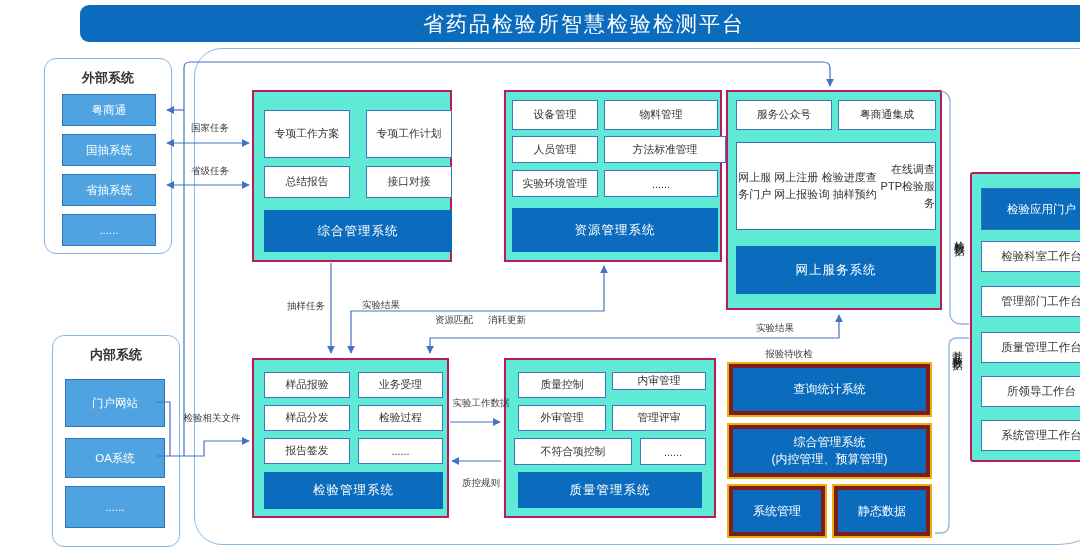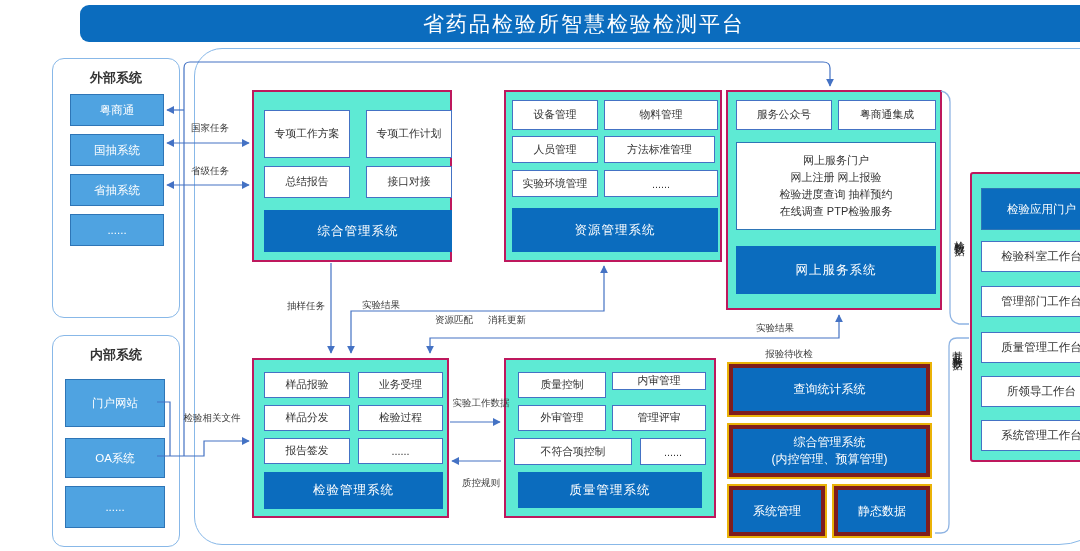--- a/index.html
+++ b/index.html
@@ -14,43 +14,43 @@
   .sitem{position:absolute;background:#4FA3E1;border:1px solid #2E75B6;color:#fff;font-size:11.5px;
           display:flex;align-items:center;justify-content:center;box-sizing:border-box;}
   .maincont{position:absolute;left:150px;top:48px;width:925px;height:497px;background:#fff;
           border:1.5px solid #88B8E8;border-radius:28px 28px 60px 28px;box-sizing:border-box;}
   .syscont{position:absolute;border:2px solid #be185d;background:#5eead4;box-sizing:border-box;}
   .module{position:absolute;border:1px solid #4472C4;background:#fff;color:#333;font-size:10.8px;
           display:flex;align-items:center;justify-content:center;text-align:center;box-sizing:border-box;}
   .titlebar{position:absolute;background:#0B6CBE;color:#fff;font-size:12.5px;letter-spacing:1px;
           display:flex;align-items:center;justify-content:center;box-sizing:border-box;}
   .portalbox{position:absolute;border:1.5px solid #2E75B6;background:#fff;color:#333;font-size:11px;
-          line-height:17px;display:flex;flex-direction:column;align-items:center;justify-content:center;
-          text-align:left;box-sizing:border-box;}
+          line-height:17px;display:flex;flex-direction:row;align-items:center;justify-content:center;
+          text-align:right;box-sizing:border-box;}
   .wrapper{position:absolute;border:2px solid #eab308;background:#7f1d1d;box-sizing:border-box;}
   .winner{position:absolute;left:4px;top:4px;right:4px;bottom:4px;background:#0B6CBE;color:#fff;
           font-size:12px;display:flex;flex-direction:column;align-items:center;justify-content:center;
           text-align:center;line-height:17px;box-sizing:border-box;}
   .wbitem{position:absolute;border:1.5px solid #4472C4;background:#fff;color:#333;font-size:11.5px;
           display:flex;align-items:center;justify-content:center;box-sizing:border-box;}
   .wbitem.solid{background:#0B6CBE;border-color:#2E75B6;color:#fff;}
   .flowlabel{position:absolute;font-size:9.5px;color:#3c3c3c;white-space:nowrap;transform:translateX(-50%);}
   .vlabel{position:absolute;writing-mode:vertical-rl;font-size:10.5px;color:#222;letter-spacing:2px;}
   svg.lines{position:absolute;left:0;top:0;pointer-events:none;}
 </style>
 </head>
 <body>
 
 <div id="canvas">
 
   <div class="header">省药品检验所智慧检验检测平台</div>
 
   <div class="maincont"></div>
 
-  <div class="panel" style="left:8px;top:58px;width:128px;height:260px">
+  <div class="panel" style="left:0;top:58px;width:128px;height:196px">
     <div class="panel-label">外部系统</div>
     <div class="sitem" style="left:17px;top:35px;width:94px;height:32px">粤商通</div>
     <div class="sitem" style="left:17px;top:75px;width:94px;height:32px">国抽系统</div>
     <div class="sitem" style="left:17px;top:115px;width:94px;height:32px">省抽系统</div>
     <div class="sitem" style="left:17px;top:155px;width:94px;height:32px">......</div>
   </div>
 
   <div class="panel" style="left:8px;top:335px;width:128px;height:212px">
     <div class="panel-label">内部系统</div>
     <div class="sitem" style="left:12px;top:43px;width:100px;height:48px">门户网站</div>
@@ -63,21 +63,21 @@
     <div class="module" style="left:112px;top:18px;width:86px;height:48px">专项工作计划</div>
     <div class="module" style="left:10px;top:74px;width:86px;height:32px">总结报告</div>
     <div class="module" style="left:112px;top:74px;width:86px;height:32px">接口对接</div>
     <div class="titlebar" style="left:10px;top:118px;width:188px;height:42px">综合管理系统</div>
   </div>
 
   <div class="syscont" style="left:460px;top:90px;width:218px;height:172px">
     <div class="module" style="left:6px;top:8px;width:86px;height:30px">设备管理</div>
     <div class="module" style="left:98px;top:8px;width:114px;height:30px">物料管理</div>
     <div class="module" style="left:6px;top:44px;width:86px;height:27px">人员管理</div>
-    <div class="module" style="left:98px;top:44px;width:111px;height:27px">方法标准管理</div>
+    <div class="module" style="left:98px;top:44px;width:122px;height:27px">方法标准管理</div>
     <div class="module" style="left:6px;top:78px;width:86px;height:27px">实验环境管理</div>
     <div class="module" style="left:98px;top:78px;width:114px;height:27px">......</div>
     <div class="titlebar" style="left:6px;top:116px;width:206px;height:44px">资源管理系统</div>
   </div>
 
   <div class="syscont" style="left:682px;top:90px;width:216px;height:220px">
     <div class="module" style="left:8px;top:8px;width:96px;height:30px">服务公众号</div>
     <div class="module" style="left:110px;top:8px;width:98px;height:30px">粤商通集成</div>
     <div class="portalbox" style="left:8px;top:50px;width:200px;height:88px">
       <div>网上服务门户</div>

